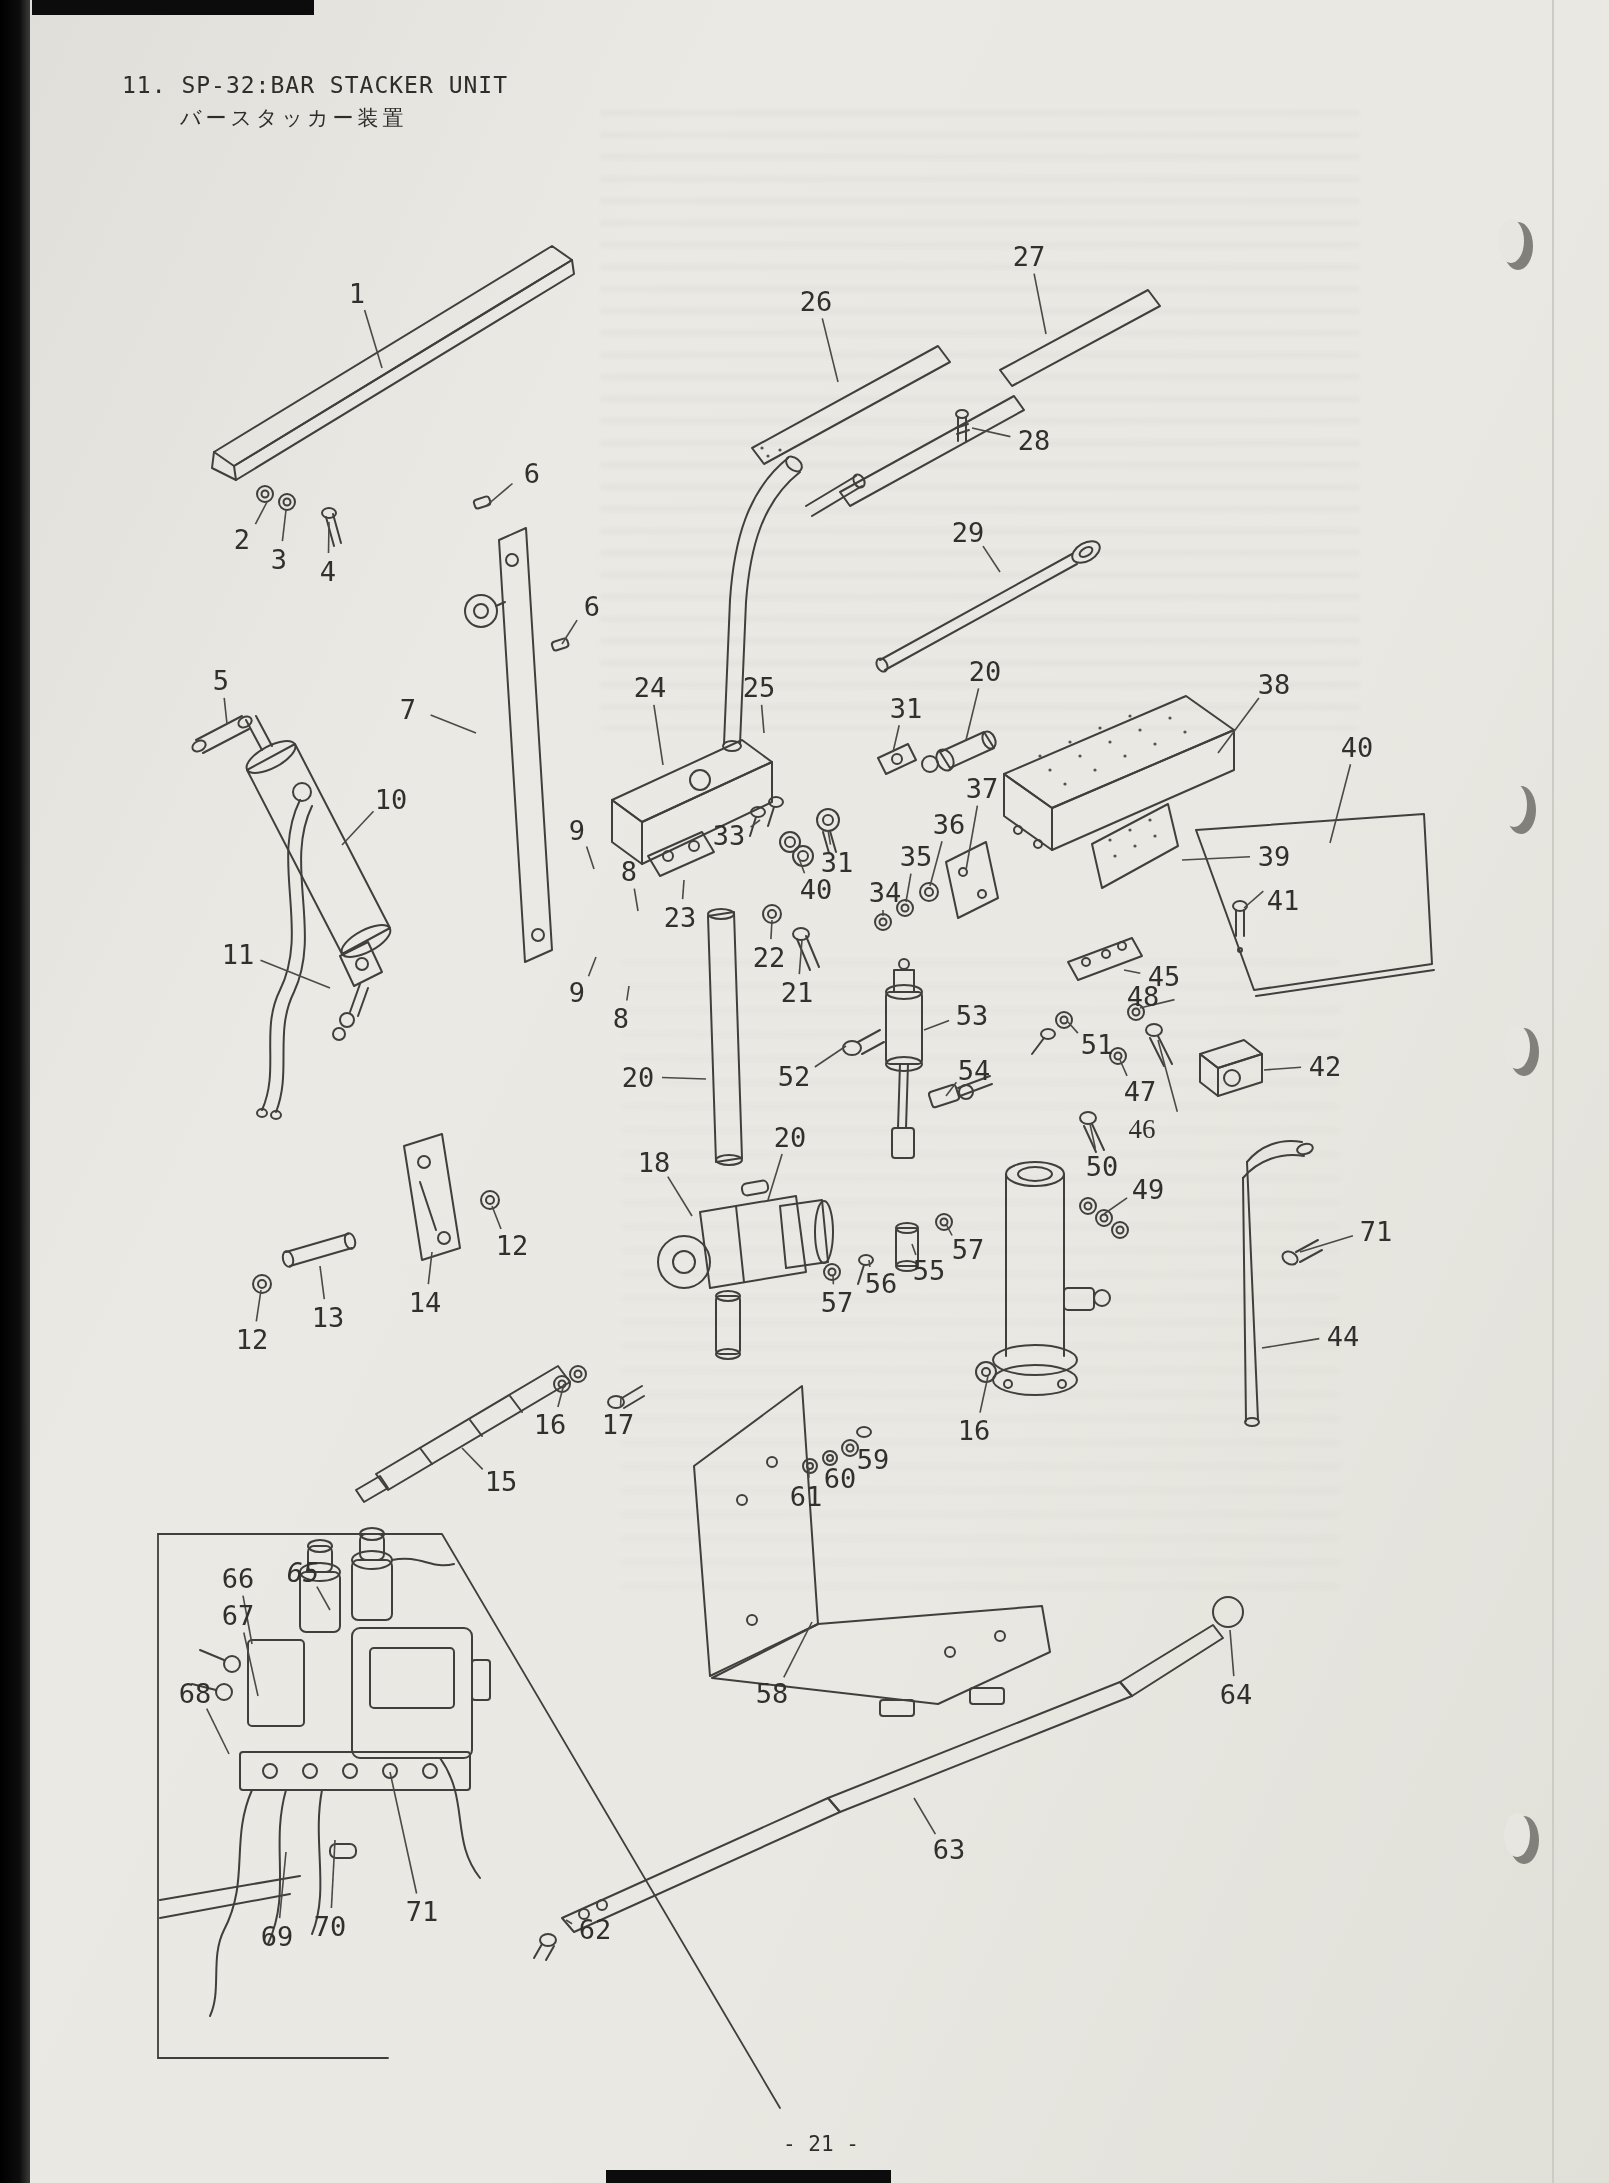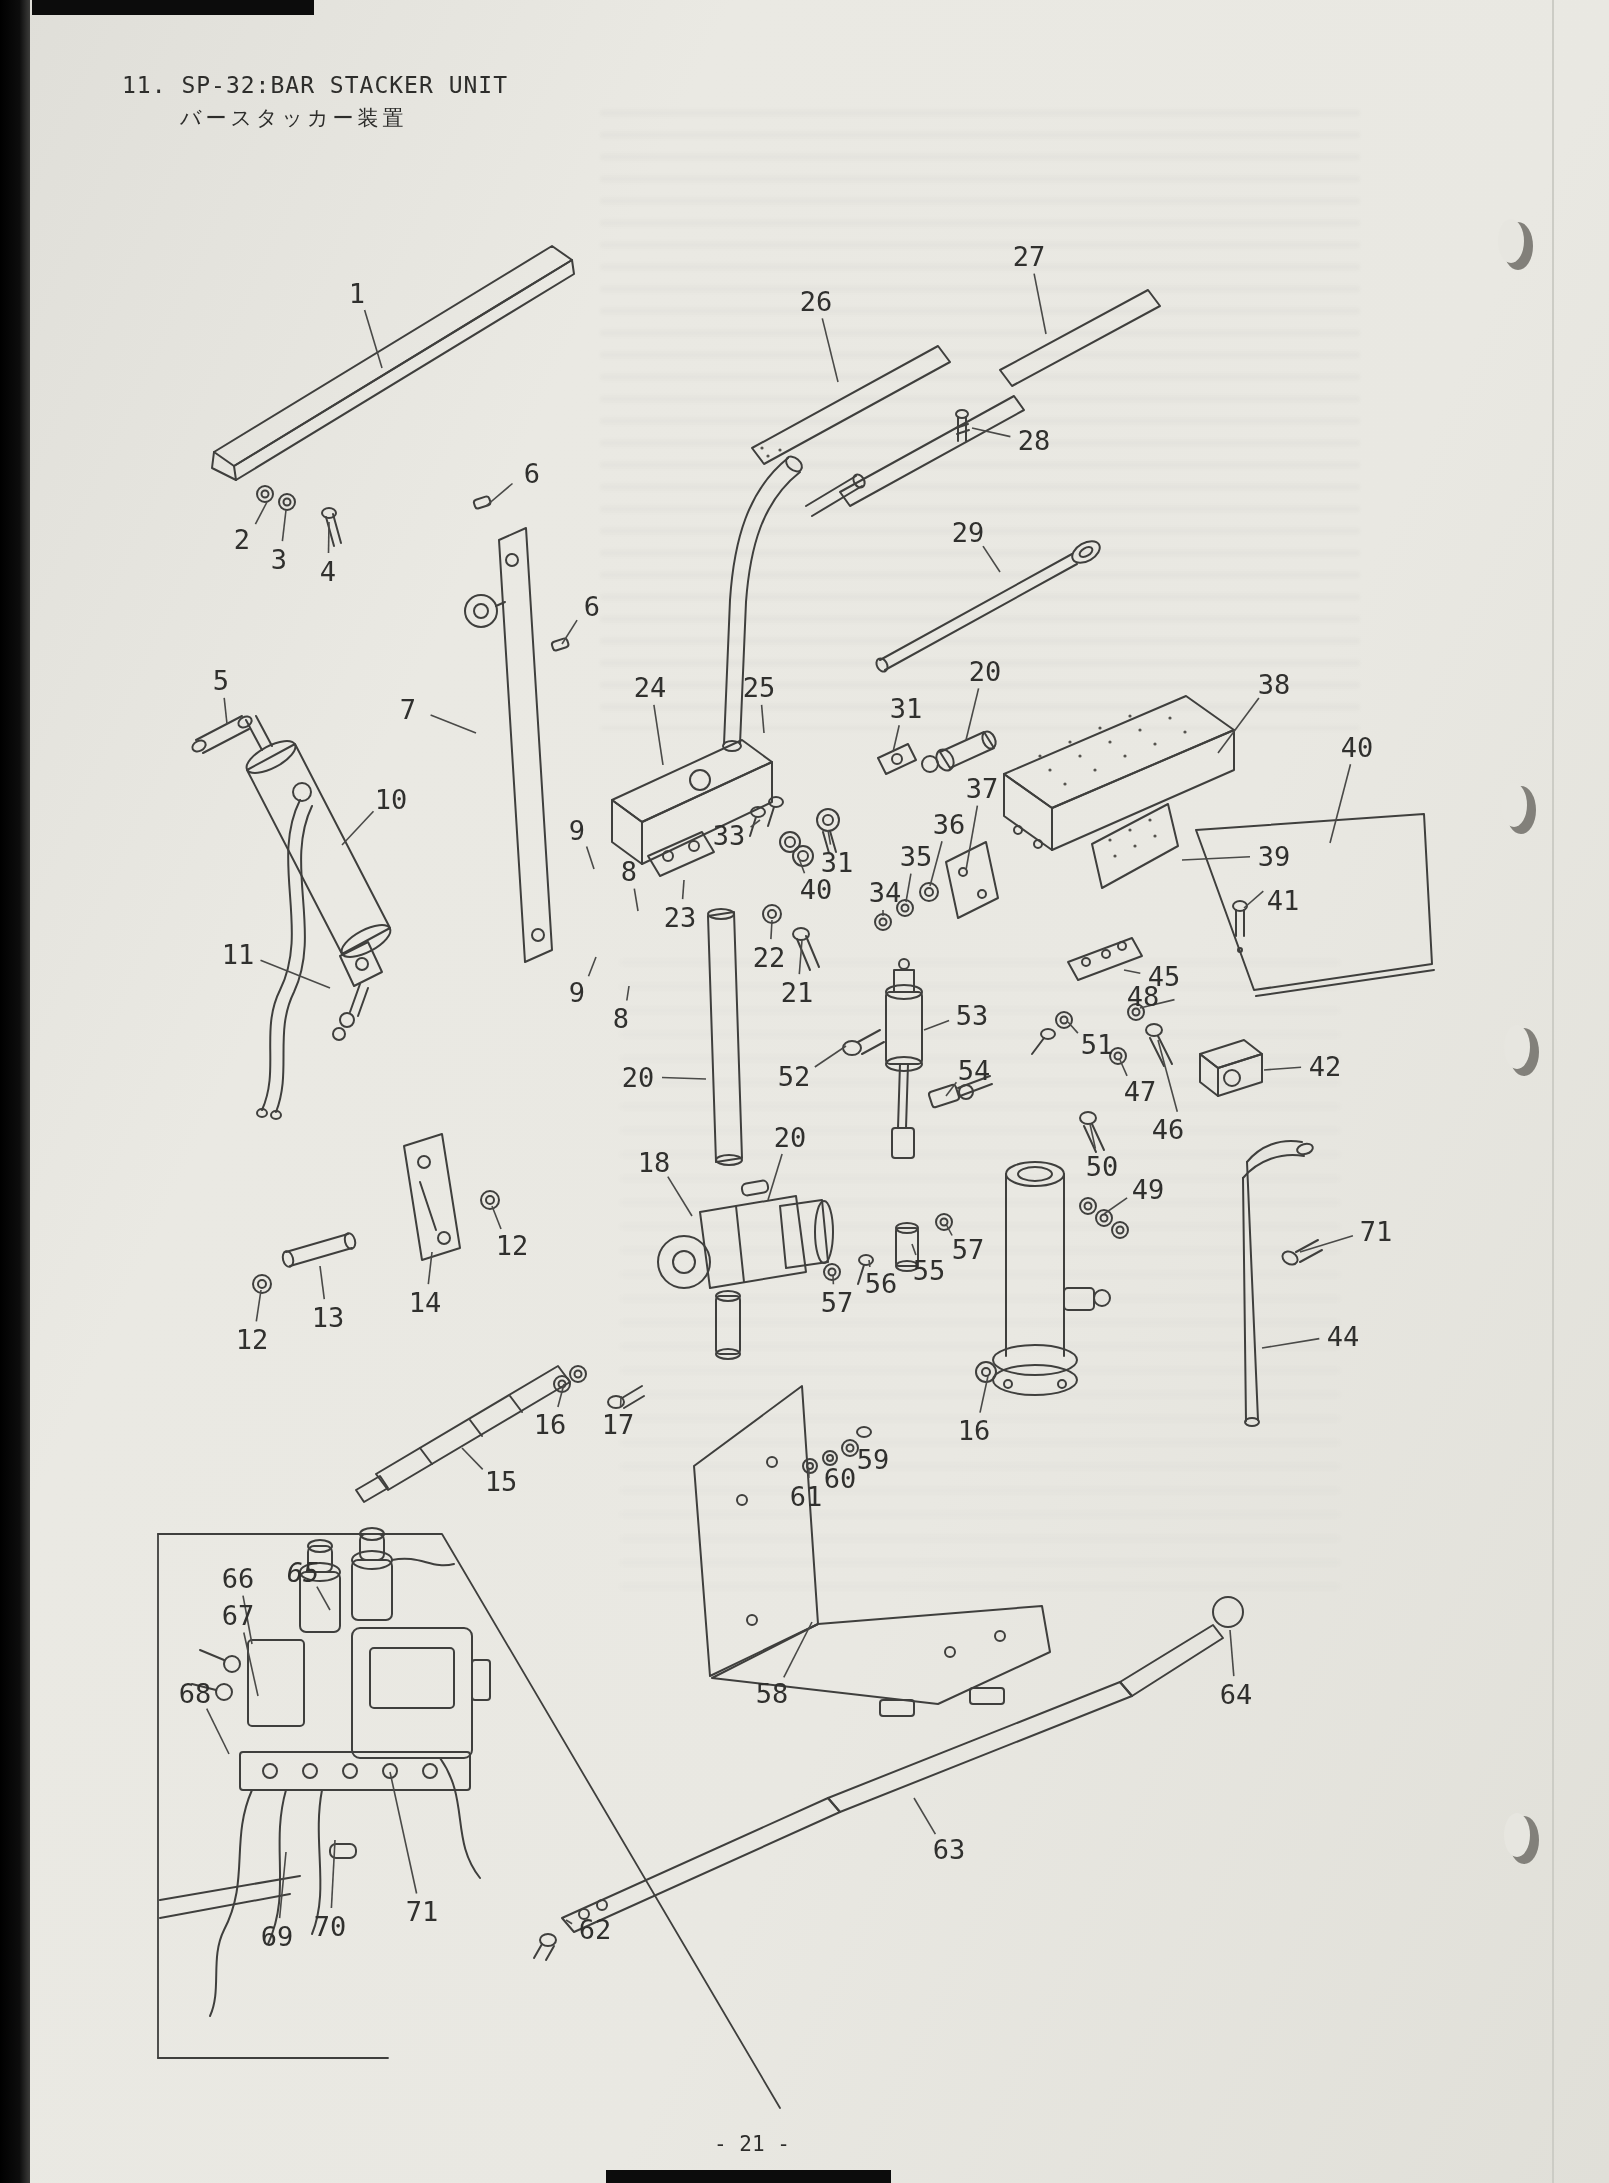--- a/index.html
+++ b/index.html
@@ -9,21 +9,21 @@
     font-family:"DejaVu Sans Mono",monospace;
   }
   .ghost{position:absolute;pointer-events:none;filter:blur(2px);}
   .ghost-a{left:600px;top:110px;width:760px;height:620px;opacity:.45;
     background:repeating-linear-gradient(to bottom,rgba(115,114,108,0.10) 0 6px,transparent 6px 22px);}
   .ghost-b{left:620px;top:960px;width:720px;height:640px;opacity:.35;
     background:repeating-linear-gradient(to bottom,rgba(115,114,108,0.09) 0 5px,transparent 5px 24px);}
   .title{position:absolute;left:122px;top:72px;font-size:23px;color:#2d2d2b;letter-spacing:1px;white-space:pre;}
   .subtitle{position:absolute;left:180px;top:104px;font-size:21px;color:#2d2d2b;letter-spacing:4px;
     font-family:"DejaVu Sans",sans-serif;}
-  .pageno{position:absolute;left:667px;top:2132px;width:170px;text-align:center;font-size:21px;color:#2d2d2b;}
+  .pageno{position:absolute;left:736px;top:2132px;width:170px;text-align:center;font-size:21px;color:#2d2d2b;}
   .callout{position:absolute;transform:translate(-50%,-50%);font-size:27px;color:#30302e;}
   svg.drawing{position:absolute;left:0;top:0;}
   #leader-lines line{stroke:#4a4a48;stroke-width:1.6;}
   .edge-left{position:absolute;left:0;top:0;width:30px;height:2183px;
     background:linear-gradient(to right,#000 0%,#0d0d0d 65%,#3c3c3a 100%);}
   .edge-top-mark{position:absolute;left:32px;top:0;width:282px;height:15px;background:#0c0c0c;}
   .edge-bottom-mark{position:absolute;left:606px;top:2170px;width:285px;height:13px;background:#0c0c0c;}
   .edge-right-line{position:absolute;left:1552px;top:0;width:2px;height:2183px;background:#ccccc5;}
 </style>
 </head>
@@ -564,21 +564,21 @@
       <div class="callout" style="left: 1164px; top: 976px;">45</div>
       <div class="callout" style="left: 1143px; top: 996px;">48</div>
       <div class="callout" style="left: 621px; top: 1018px;">8</div>
       <div class="callout" style="left: 1097px; top: 1044px;">51</div>
       <div class="callout" style="left: 972px; top: 1015px;">53</div>
       <div class="callout" style="left: 794px; top: 1076px;">52</div>
       <div class="callout" style="left: 1325px; top: 1066px;">42</div>
       <div class="callout" style="left: 638px; top: 1077px;">20</div>
       <div class="callout" style="left: 974px; top: 1070px;">54</div>
       <div class="callout" style="left: 1140px; top: 1091px;">47</div>
-      <div class="callout" style="left: 1168px; top: 1129px;">46</div>
+      <div class="callout" style="left: 1142px; top: 1129px; font-family: Liberation Serif, serif;">46</div>
       <div class="callout" style="left: 1102px; top: 1166px;">50</div>
       <div class="callout" style="left: 654px; top: 1162px;">18</div>
       <div class="callout" style="left: 790px; top: 1137px;">20</div>
       <div class="callout" style="left: 1148px; top: 1189px;">49</div>
       <div class="callout" style="left: 512px; top: 1245px;">12</div>
       <div class="callout" style="left: 968px; top: 1249px;">57</div>
       <div class="callout" style="left: 1376px; top: 1231px;">71</div>
       <div class="callout" style="left: 881px; top: 1283px;">56</div>
       <div class="callout" style="left: 929px; top: 1270px;">55</div>
       <div class="callout" style="left: 837px; top: 1302px;">57</div>

